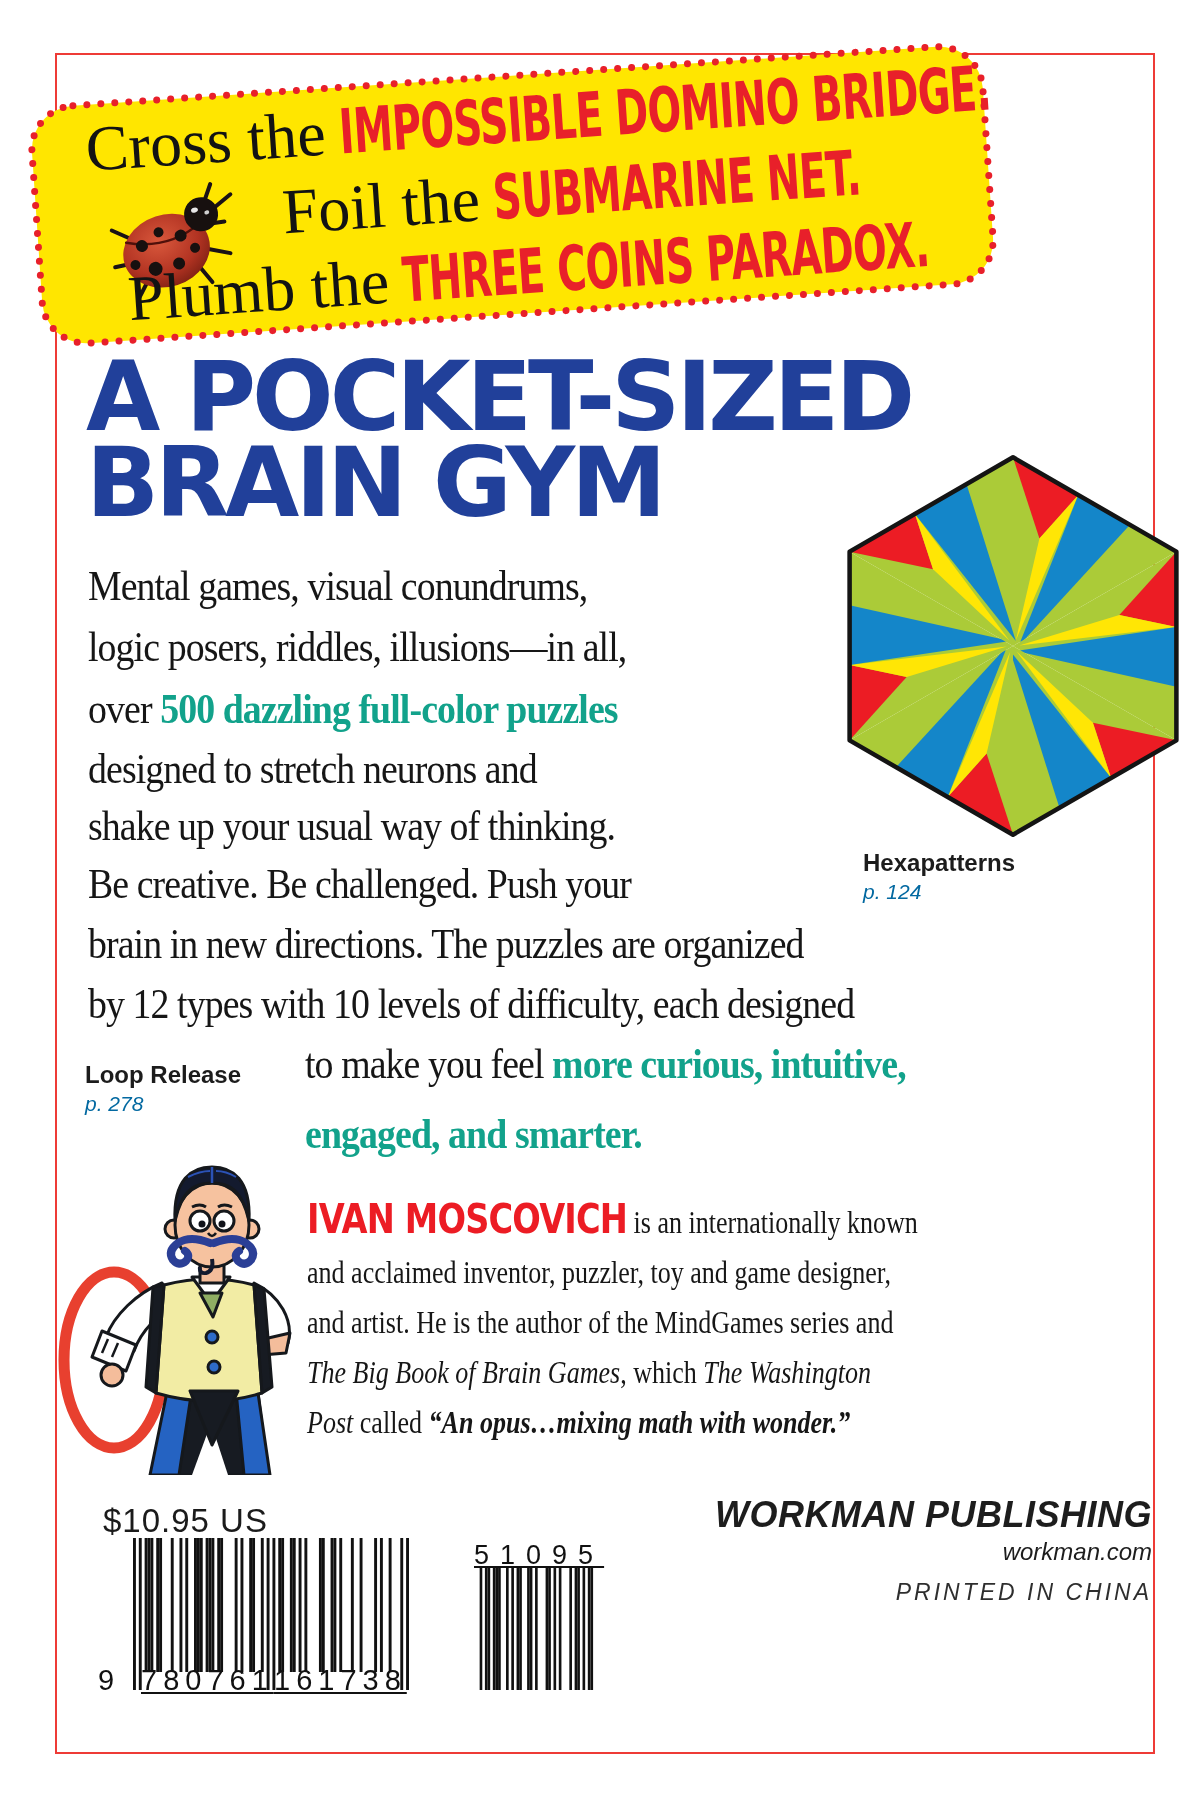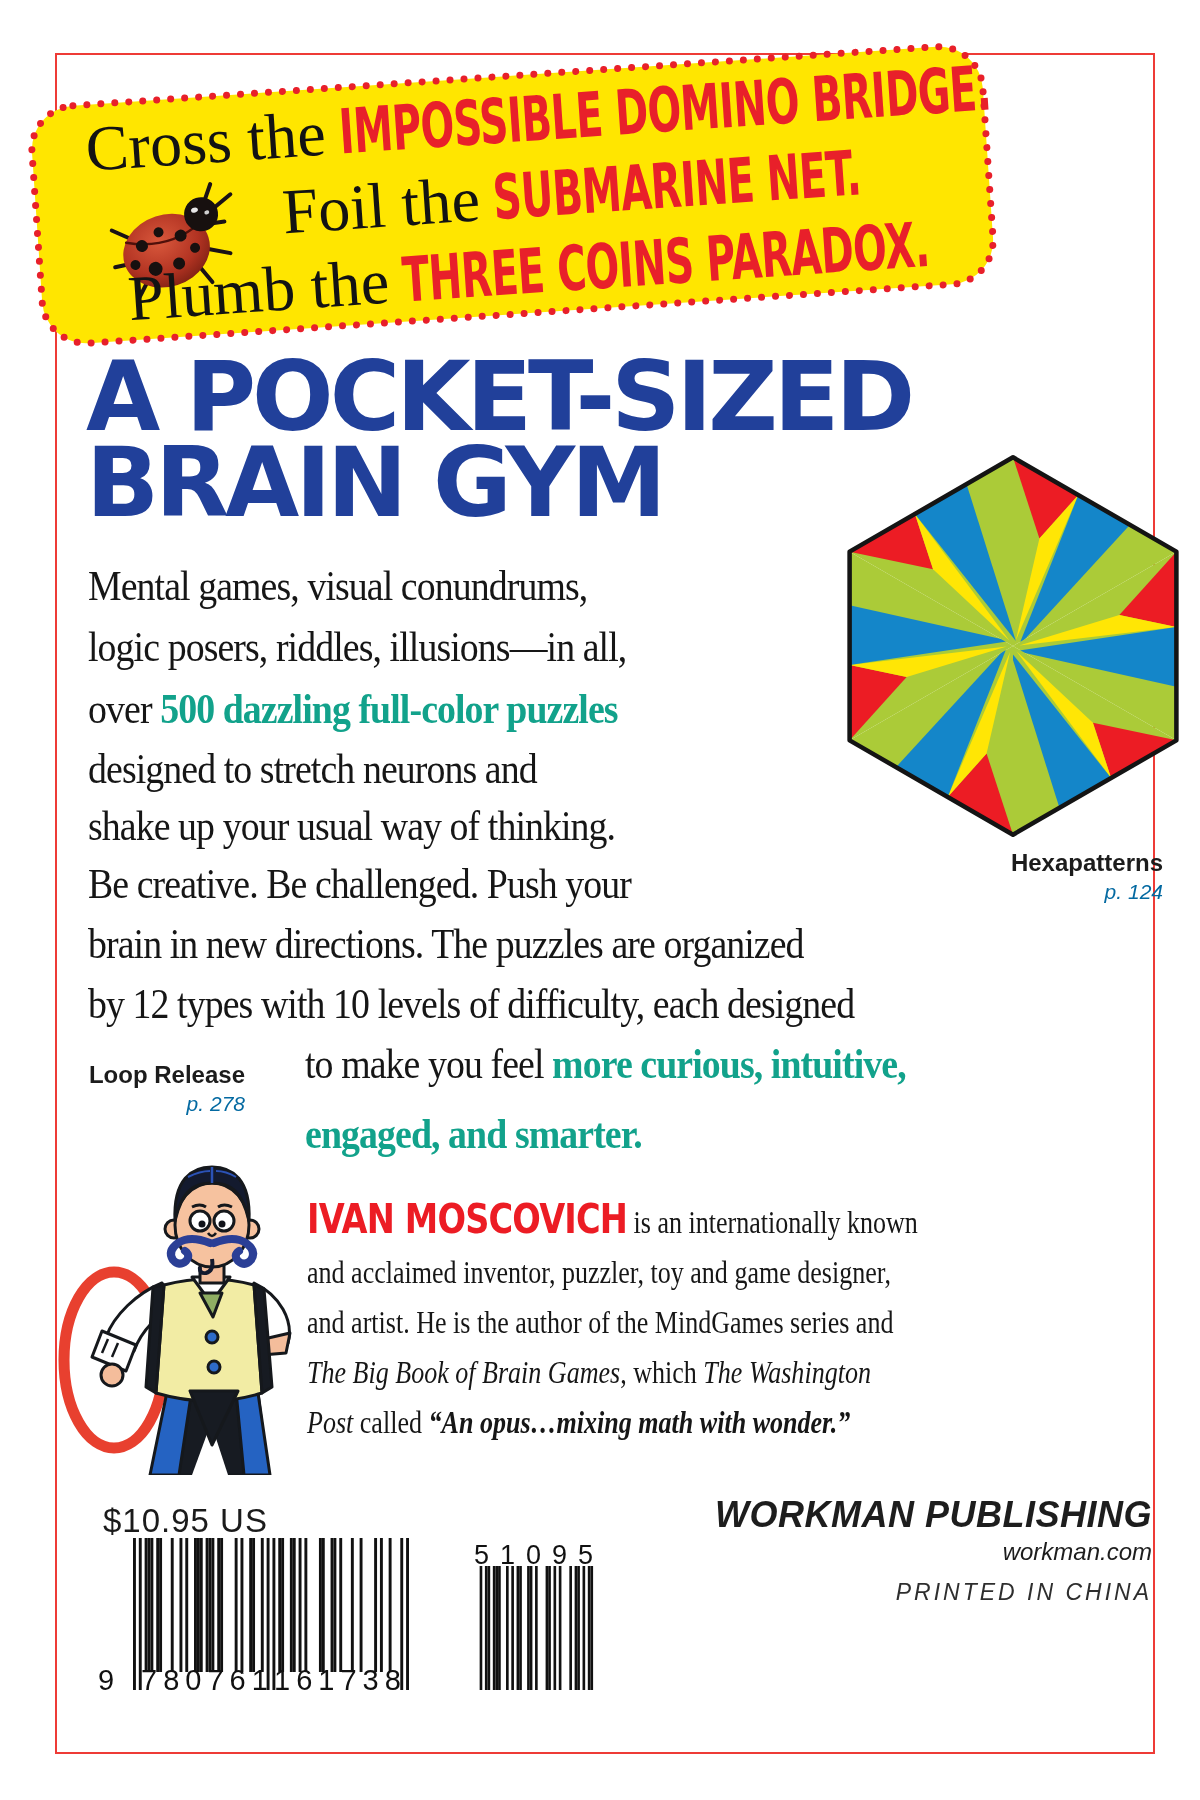--- a/index.html
+++ b/index.html
@@ -22,38 +22,38 @@
   .headline{position:absolute;left:86px;top:354px;font-family:"DejaVu Sans",sans-serif;
             font-weight:bold;font-size:96px;line-height:86px;letter-spacing:-4px;color:#21409A;white-space:nowrap;}
 
   
   .iline{position:absolute;left:88px;font-size:42px;letter-spacing:-1px;white-space:nowrap;
          transform:scaleX(.9);transform-origin:0 0;}
   .iline .hl{color:#12A28B;font-weight:bold;}
   .iline.indent{left:305px;}
 
   
-  .figcap{position:absolute;text-align:right;font-family:"Liberation Sans",sans-serif;color:#1c1c1c;}
+  .figcap{position:absolute;text-align:left;font-family:"Liberation Sans",sans-serif;color:#1c1c1c;}
   .figcap .t{font-weight:bold;font-size:24px;}
   .figcap .p{font-style:italic;font-size:21px;margin-top:3px;color:#0369a1;}
 
   
   .author{position:absolute;left:307px;top:1196px;transform:scaleX(.84);transform-origin:0 0;}
   .aline{font-size:31px;line-height:46px;white-space:nowrap;}
   .author-name{font-family:"DejaVu Sans",sans-serif;font-weight:bold;color:#EC1C24;
                font-size:40px;letter-spacing:-1px;}
   .it{font-style:italic;}
   .q{font-style:italic;font-weight:bold;}
 
   
   .sans{font-family:"Liberation Sans",sans-serif;}
   .price{position:absolute;left:103px;top:1502px;font-size:33px;letter-spacing:1px;color:#1b1b1b;}
   .isbn{position:absolute;left:300px;top:1503px;font-size:30px;letter-spacing:.5px;color:#1b1b1b;}
   .bd{position:absolute;font-family:"Liberation Sans",sans-serif;font-size:29px;color:#111;}
-  .bd.center{text-align:center;}
+  .bd.center{text-align:center;text-decoration:underline;}
   .pub{position:absolute;left:560px;top:1494px;width:592px;text-align:right;color:#1d1d1d;font-style:italic;}
   .pub .l1{font-weight:bold;font-size:36px;letter-spacing:.5px;line-height:42px;}
   .pub .l2{font-weight:bold;font-size:36px;line-height:42px;}
   .pub .site{font-size:24px;margin-top:2px;}
   .pub .printed{font-size:23px;letter-spacing:3px;margin-top:13px;color:#2e2e2e;}
   svg{display:block;}
 </style>
 </head>
 <body>
 

